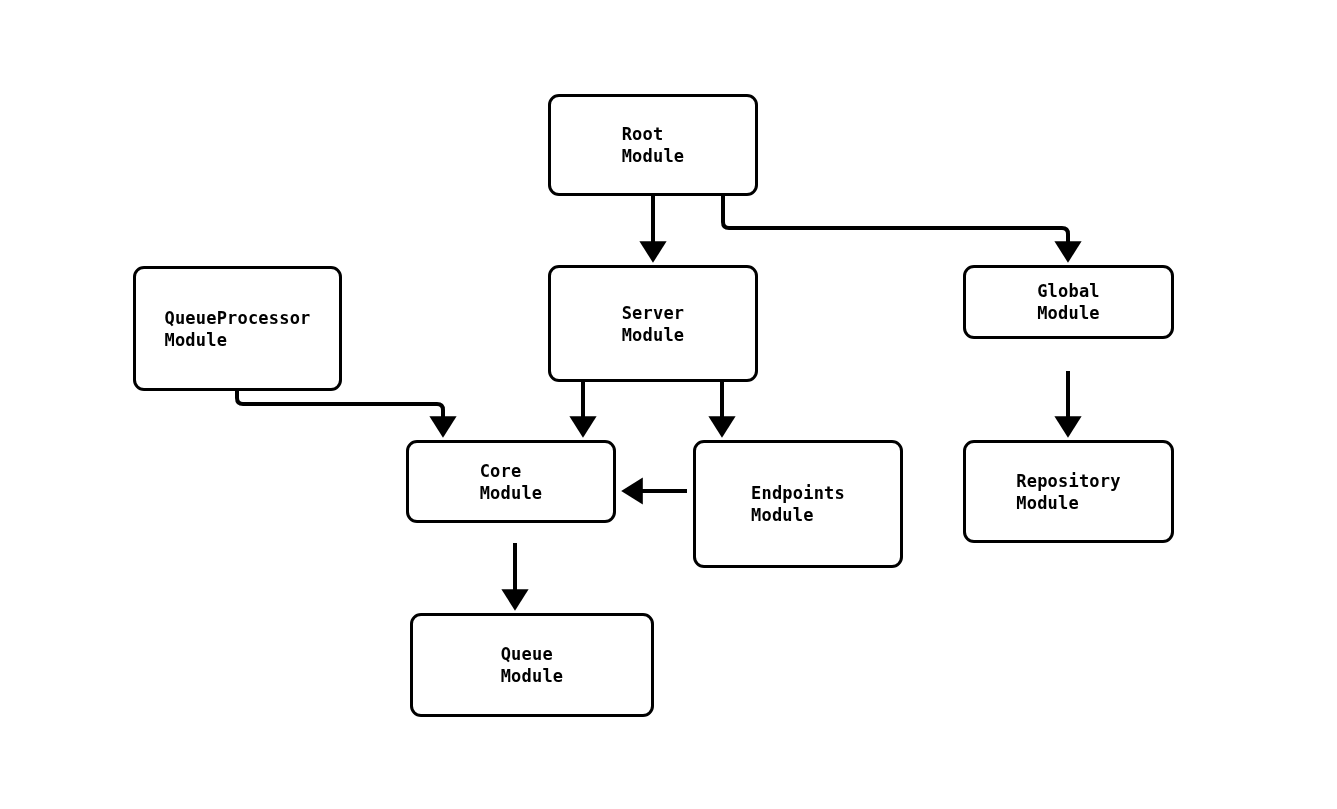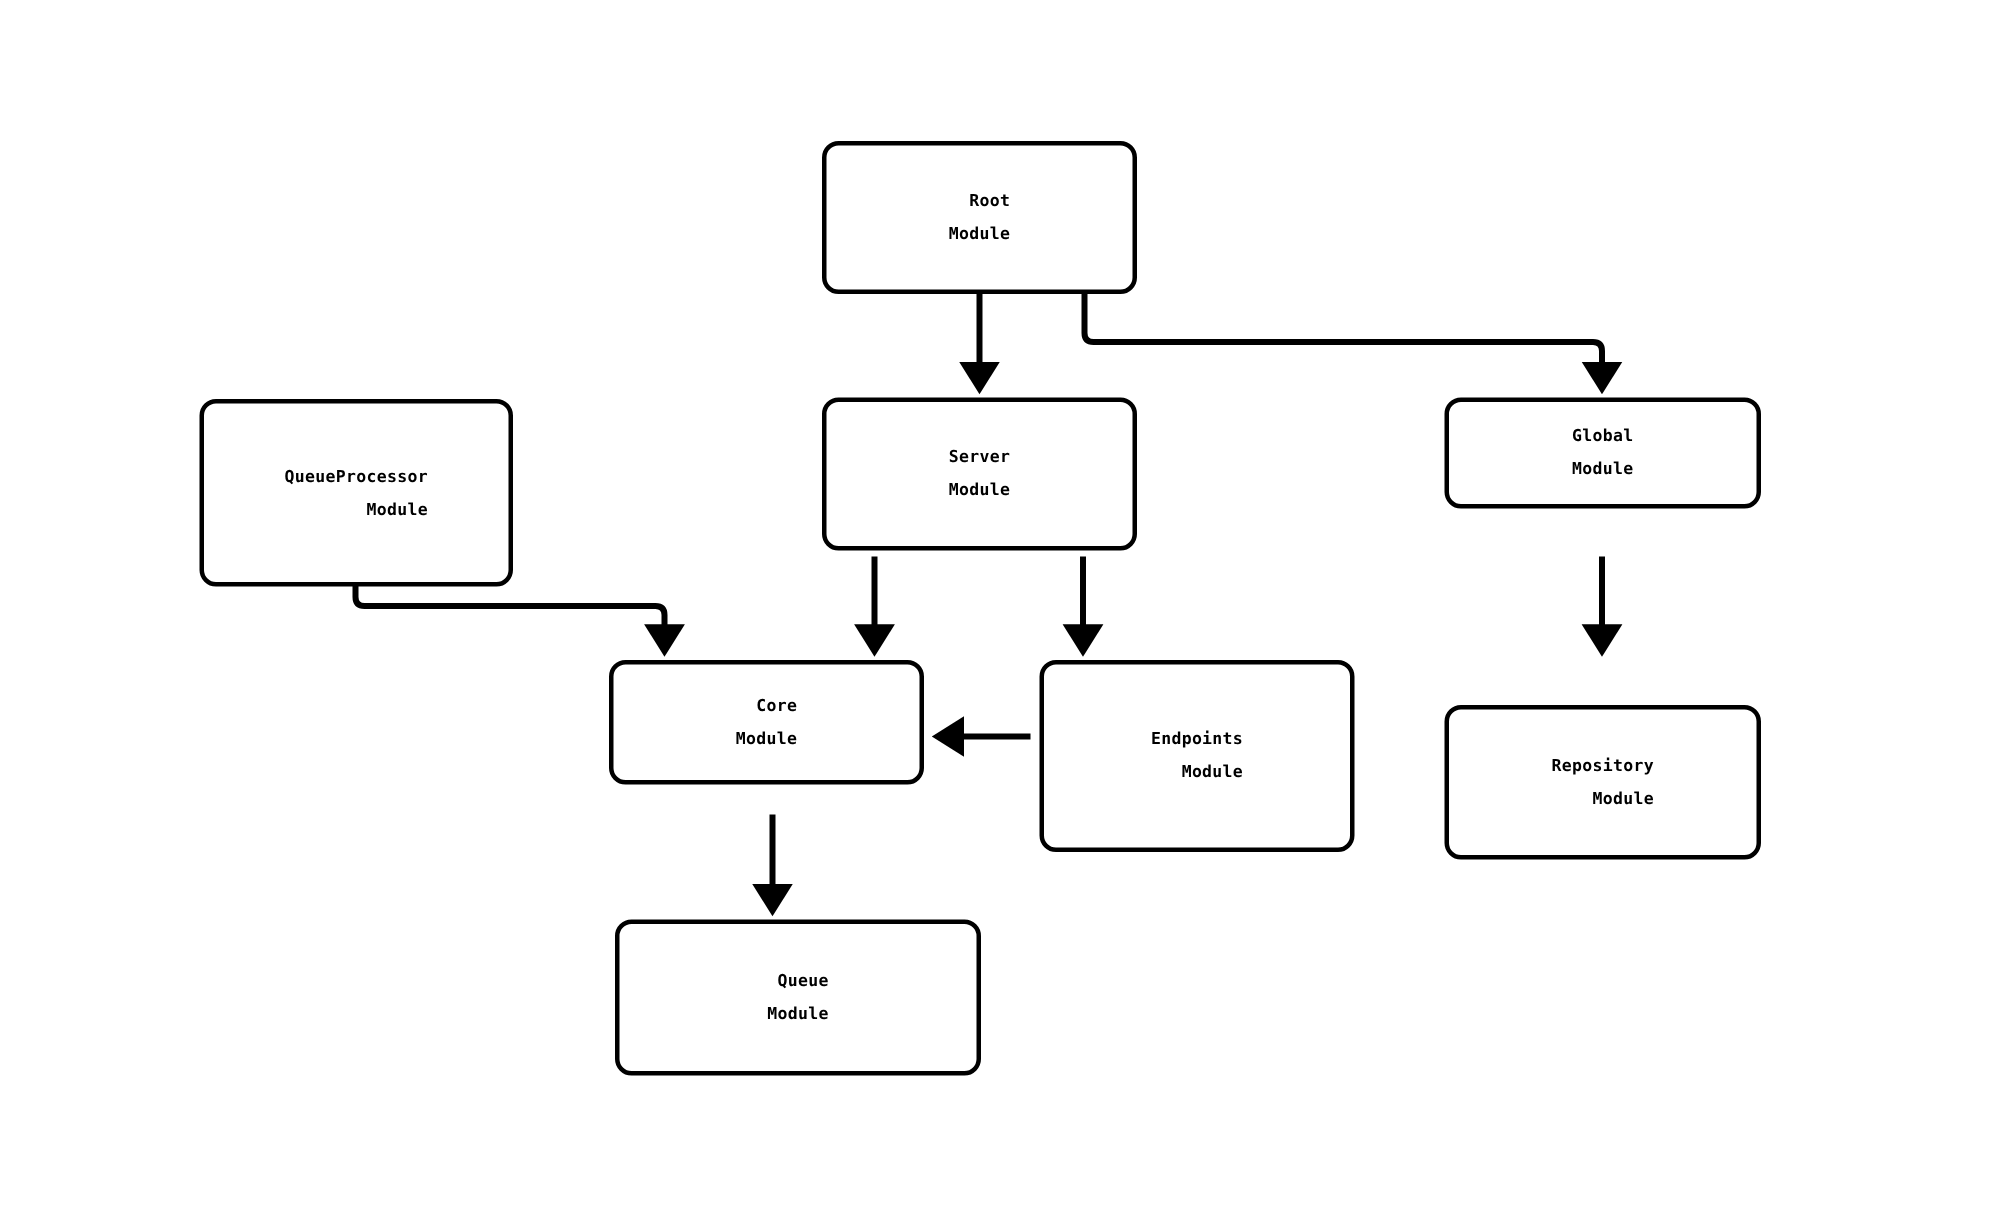--- a/index.html
+++ b/index.html
@@ -33,25 +33,25 @@
     background: #ffffff;
     border: 3px solid #000000;
     border-radius: 11px;
     display: flex;
     align-items: center;
     justify-content: center;
     z-index: 2;
   }
   .node-label {
     font-family: "DejaVu Sans Mono", "Liberation Mono", monospace;
-    font-size: 11px;
+    font-size: 17px;
     font-weight: 700;
     line-height: 22px;
     color: #000000;
-    text-align: right;
+    text-align: left;
     white-space: pre;
     letter-spacing: 0.2px;
   }
 </style>
 </head>
 <body>
 
 <div id="diagram-canvas">
 
   <svg id="edge-layer" viewBox="0 0 1337 809">
@@ -97,41 +97,41 @@
   <div class="node-box" style="left:548px; top:94px; width:210px; height:102px;">
     <span class="node-label">Root
 Module</span>
   </div>
 
   <div class="node-box" style="left:133px; top:266px; width:209px; height:125px;">
     <span class="node-label">QueueProcessor
 Module</span>
   </div>
 
-  <div class="node-box" style="left:548px; top:265px; width:210px; height:102px;">
+  <div class="node-box" style="left:548px; top:265px; width:210px; height:117px;">
     <span class="node-label">Server
 Module</span>
   </div>
 
   <div class="node-box" style="left:963px; top:265px; width:211px; height:74px;">
     <span class="node-label">Global
 Module</span>
   </div>
 
   <div class="node-box" style="left:406px; top:440px; width:210px; height:83px;">
     <span class="node-label">Core
 Module</span>
   </div>
 
   <div class="node-box" style="left:693px; top:440px; width:210px; height:128px;">
     <span class="node-label">Endpoints
 Module</span>
   </div>
 
-  <div class="node-box" style="left:963px; top:440px; width:211px; height:103px;margin-top:30px;">
+  <div class="node-box" style="left:963px; top:440px; width:211px; height:103px;">
     <span class="node-label">Repository
 Module</span>
   </div>
 
   <div class="node-box" style="left:410px; top:613px; width:244px; height:104px;">
     <span class="node-label">Queue
 Module</span>
   </div>
 
 </div>

